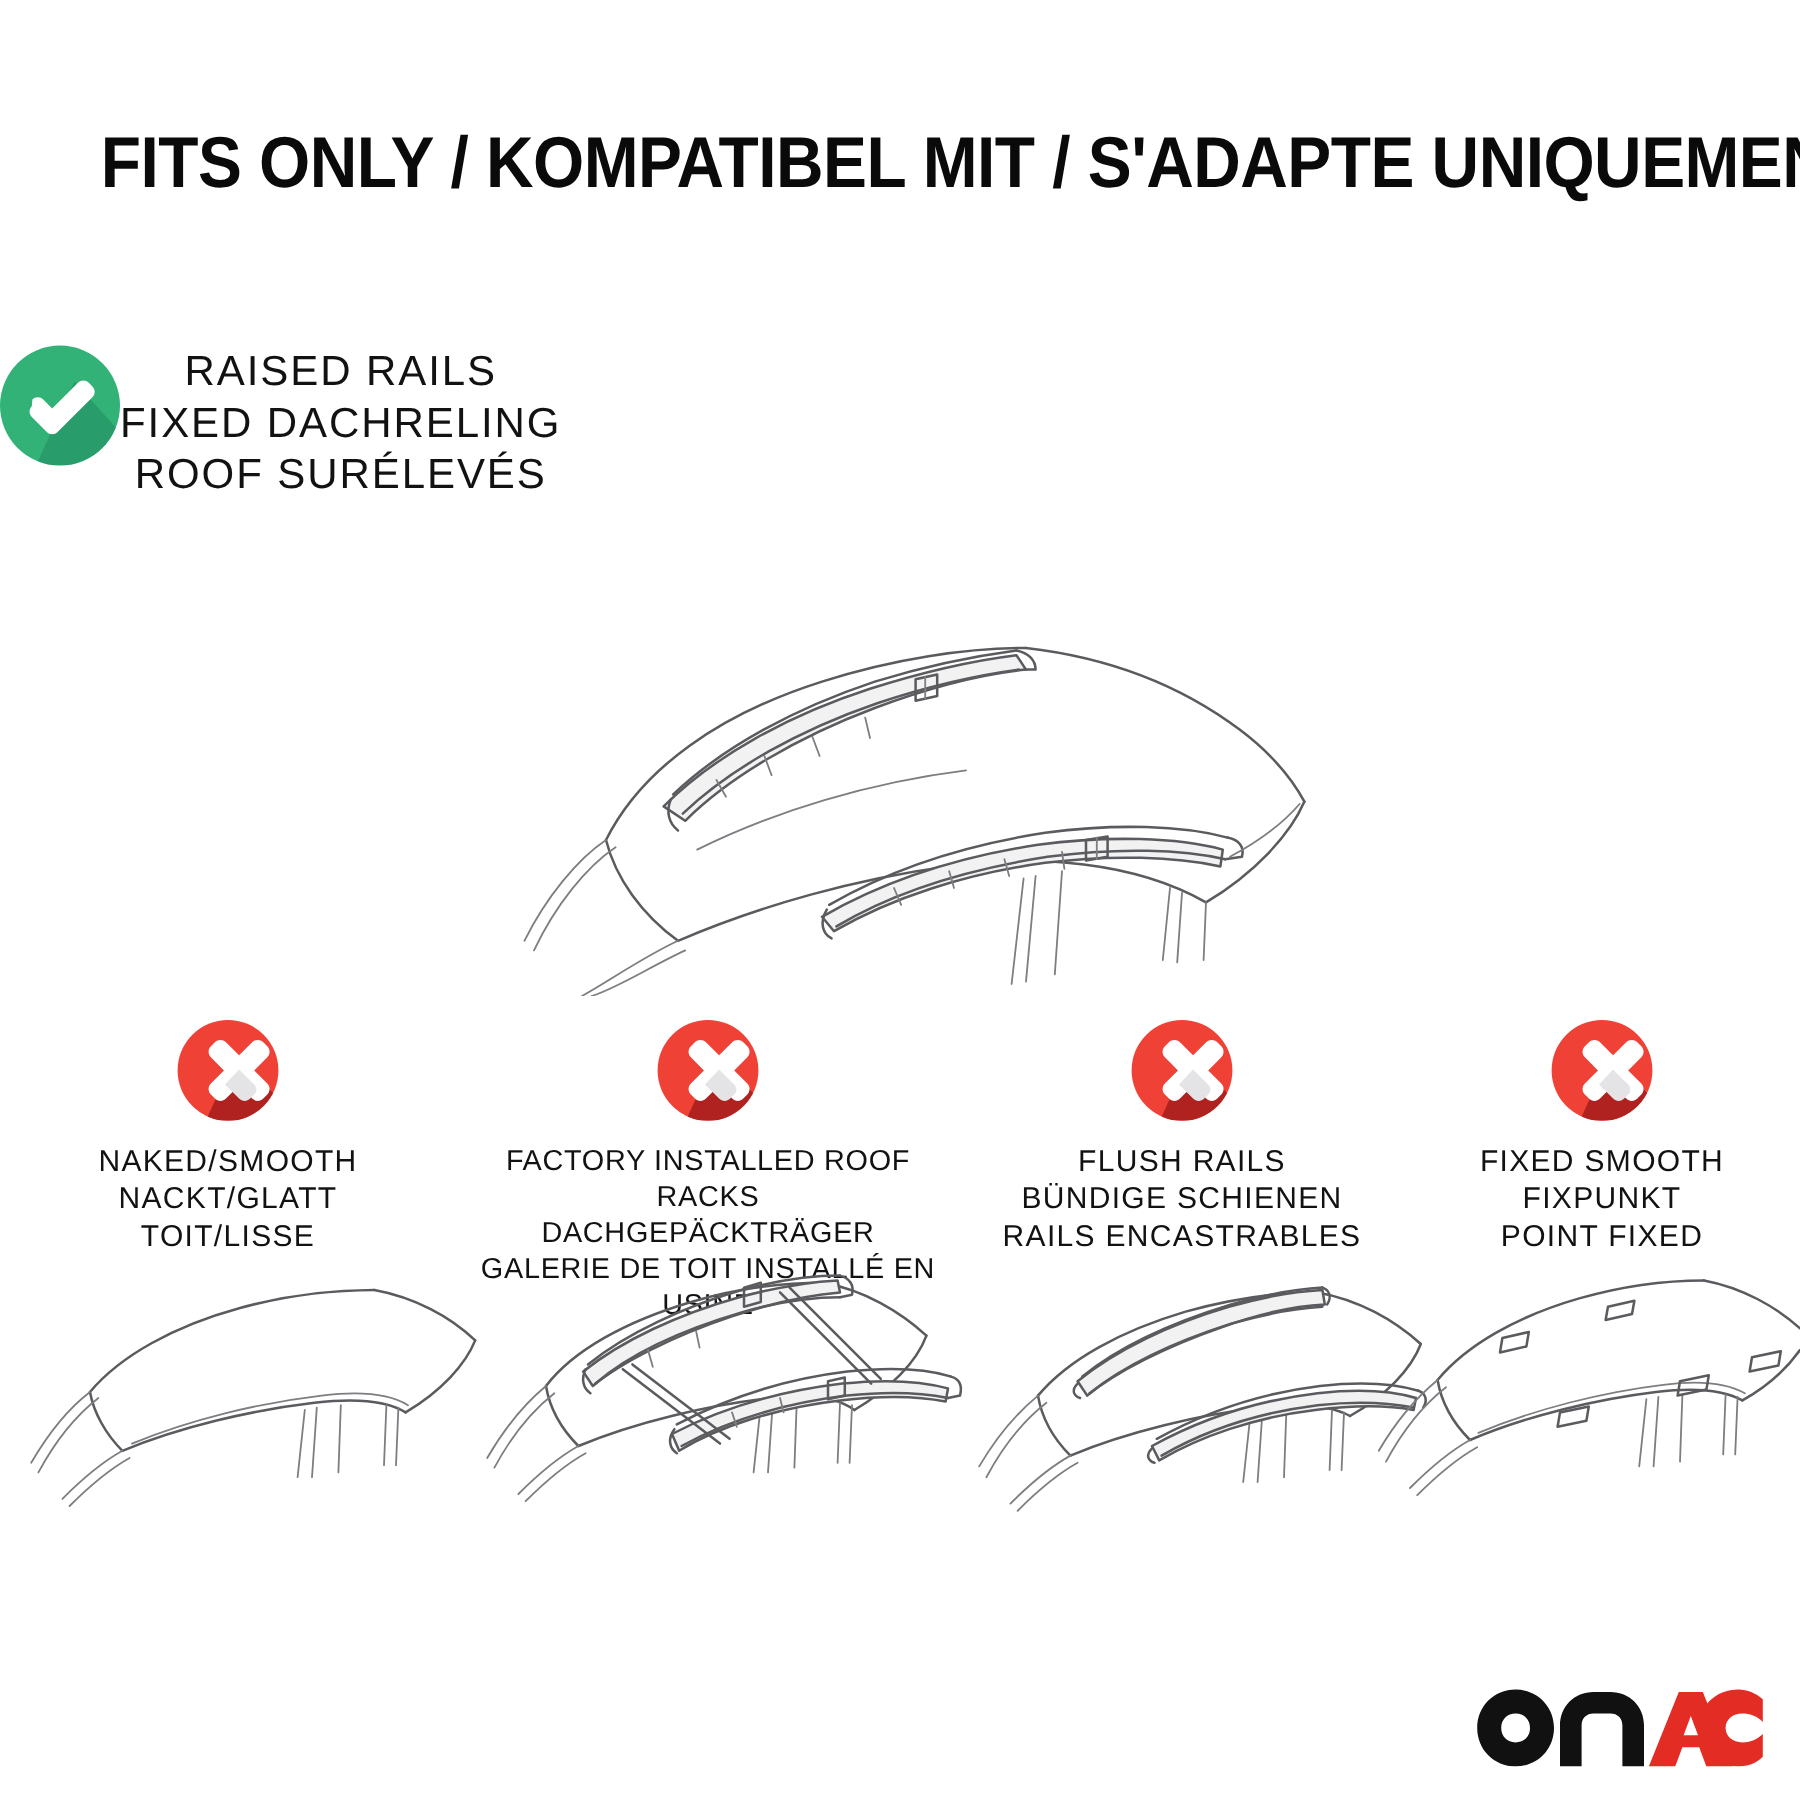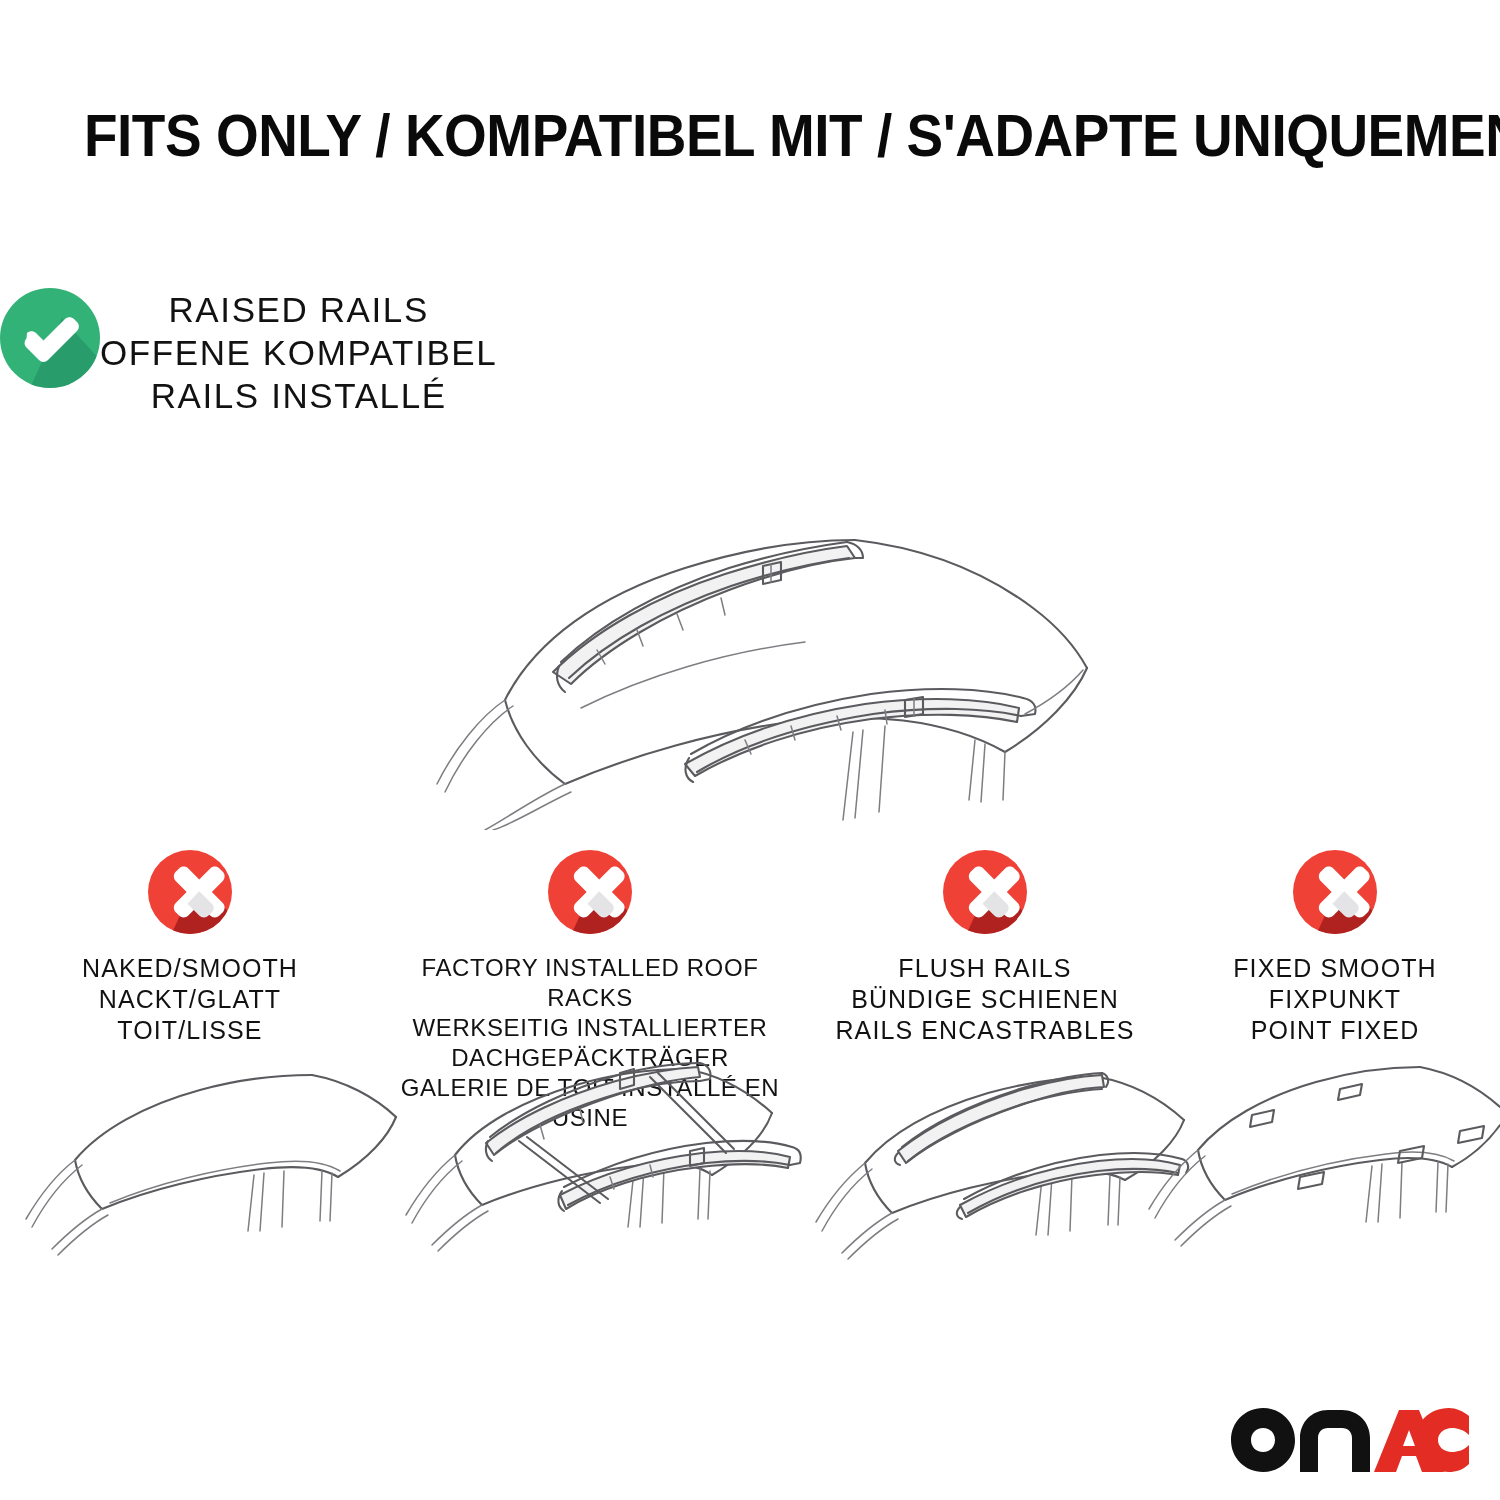--- a/index.html
+++ b/index.html
@@ -148,22 +148,22 @@
 
       <path d="M26.5 50.5 L31.5 45.5 L43.5 57.5 L70 31 L75.5 36.5 L43.5 68.5 Z" fill="#ffffff"></path>
       <path d="M26.5 50.5 C24 53 24 57 26.5 59.5 L39 72 C41.5 74.5 45.5 74.5 48 72
                L77 43 C79.5 40.5 79.5 36.5 77 34 L74 31 C71.5 28.5 67.5 28.5 65 31
                L43.5 52.5 L36 45 C33.5 42.5 29.5 42.5 27 45 Z" fill="#ffffff"></path>
     </svg>
   </div>
 
   <div class="approved-labels">
     <div class="lbl">RAISED RAILS</div>
-    <div class="lbl">OFFENE KOMPATIBEL</div>
-    <div class="lbl">RAILS INSTALLÉ</div>
+    <div class="lbl">FIXED DACHRELING</div>
+    <div class="lbl">ROOF SURÉLEVÉS</div>
   </div>
 </div>
 
 <div class="hero-illustration">
   <svg viewBox="0 0 730 330" width="730" height="330" aria-hidden="true">
 
     <path class="line" d="M120 200 C150 140 215 95 300 68 C360 49 420 40 470 40"></path>
     <path class="line" d="M470 40 C540 48 600 72 648 108 C672 126 690 146 702 168"></path>
     <path class="line" d="M702 168 C690 196 660 228 620 252"></path>
     <path class="line" d="M120 200 C128 232 150 262 180 284"></path>
@@ -247,21 +247,20 @@
         <path d="M33 26 C30 29 30 34 33 37 L46 50 L33 63 C30 66 30 71 33 74
                  L37 78 C40 81 45 81 48 78 L61 65 L74 78 C77 81 82 81 85 78
                  L89 74 C92 71 92 66 89 63 L76 50 L89 37 C92 34 92 29 89 26
                  L85 22 C82 19 77 19 74 22 L61 35 L48 22 C45 19 40 19 37 22 Z" fill="#ffffff"></path>
         <path d="M61 49 L76 64 C79 67 79 71 76 74 L72 78 C69 81 64 81 61 78
                  L47 64 Z" fill="#e4e4e6"></path>
       </svg>
     </div>
     <div class="col-labels">
       <div class="lbl">FACTORY INSTALLED ROOF RACKS</div>
-      <div class="lbl">WERKSEITIG INSTALLIERTER</div>
       <div class="lbl">DACHGEPÄCKTRÄGER</div>
       <div class="lbl">GALERIE DE TOIT INSTALLÉ EN USINE</div>
     </div>
   </div>
 
   <div class="col col-2">
     <div class="badge cross">
       <svg viewBox="0 0 100 100" width="84" height="84" aria-hidden="true">
         <path d="M58 34 L100 78 L100 100 L28 100 Z" fill="#a31d1c" opacity="0.85"></path>
         <path d="M33 26 C30 29 30 34 33 37 L46 50 L33 63 C30 66 30 71 33 74

